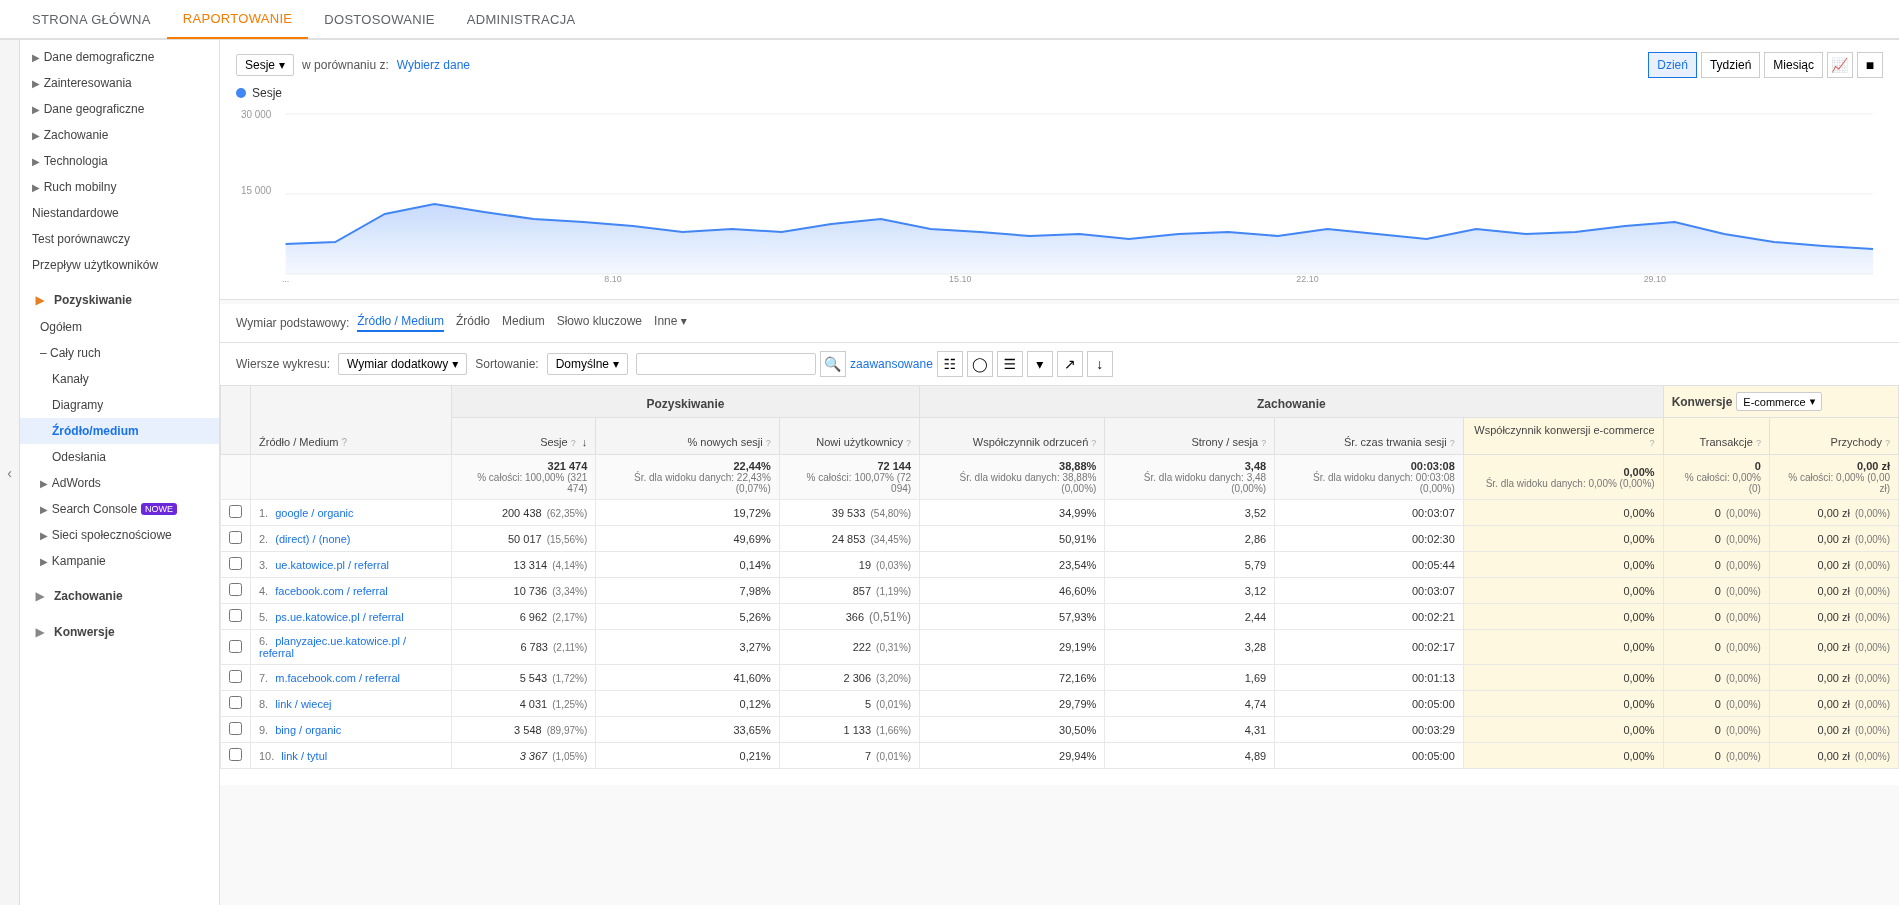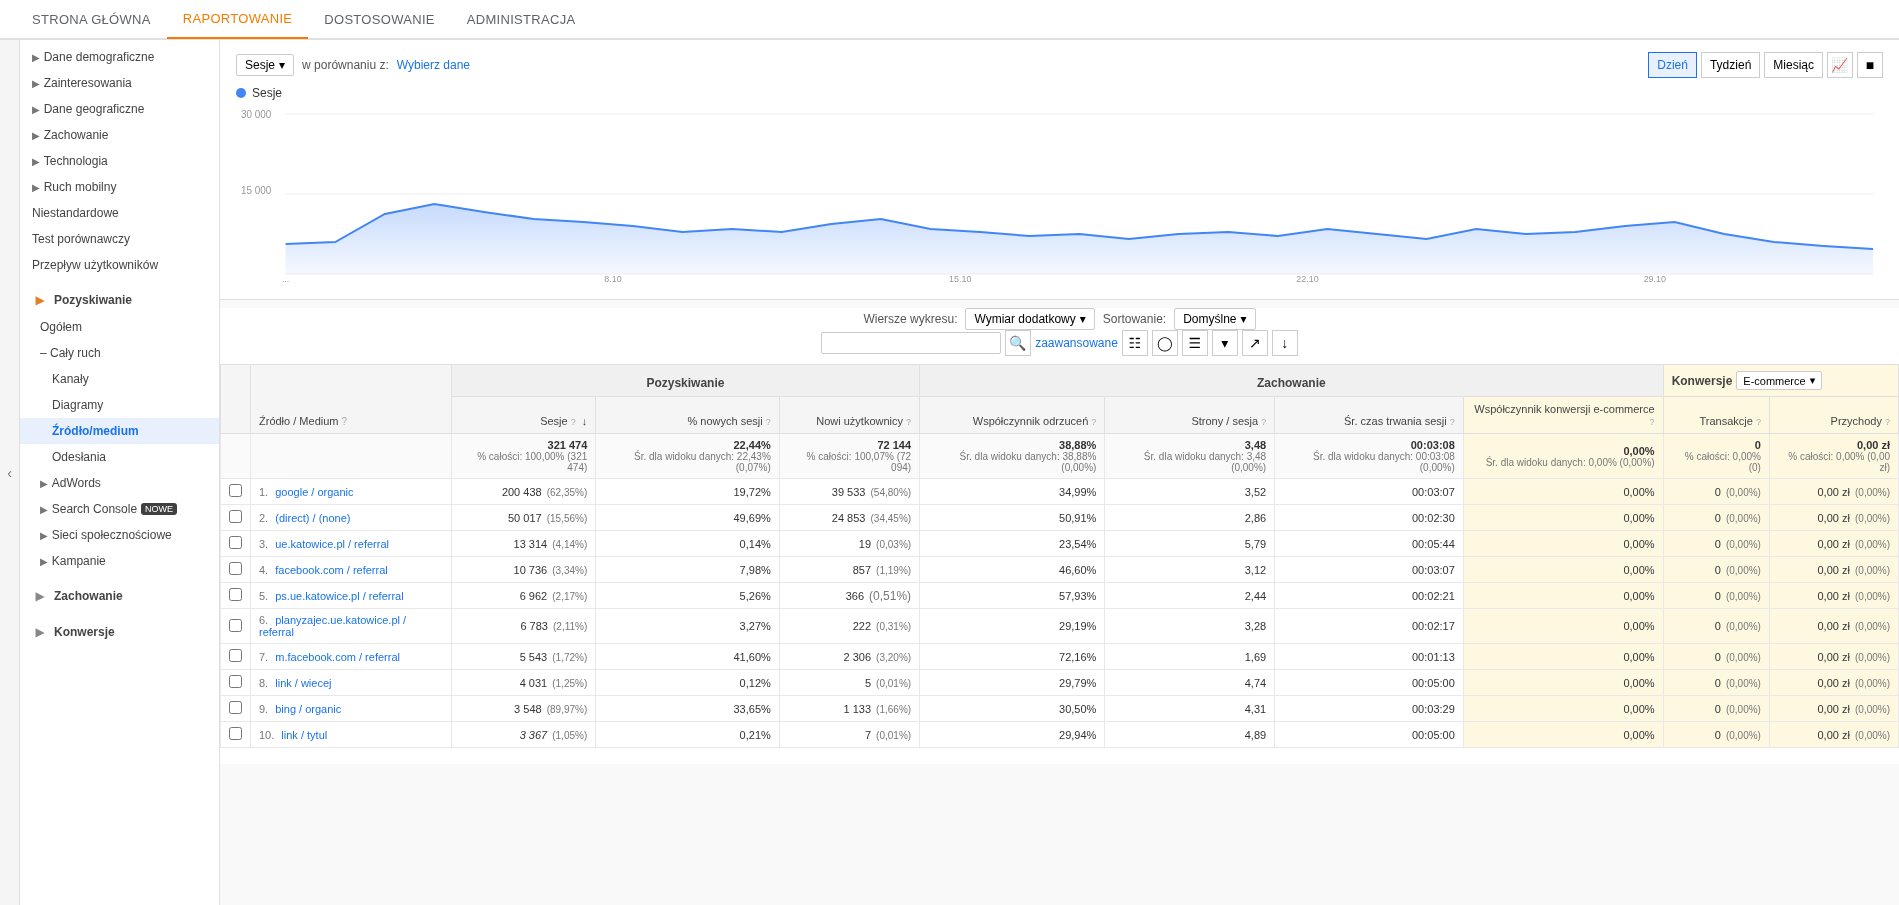--- a/index.html
+++ b/index.html
@@ -16,21 +16,21 @@
     
     .sidebar { width: 200px; min-width: 200px; background: #fff; border-right: 1px solid #e0e0e0; overflow-y: auto; font-size: 12px; }
     .sidebar-section { padding: 4px 0; }
     .sidebar-item { padding: 6px 16px 6px 20px; cursor: pointer; color: #444; display: flex; align-items: center; }
     .sidebar-item.active { background: #e8f0fe; color: #1a73e8; font-weight: bold; }
     .sidebar-item.level1 { padding-left: 12px; font-weight: 500; }
     .sidebar-item.level2 { padding-left: 20px; text-align: center; }
     .sidebar-item.level3 { padding-left: 32px; text-align: center; }
     .sidebar-arrow { margin-right: 4px; font-size: 10px; color: #777; }
     .sidebar-icon { width: 16px; height: 16px; margin-right: 6px; display: inline-flex; align-items: center; justify-content: center; }
-    .sidebar-badge { background: #404040; color: #fff; font-size: 9px; padding: 1px 4px; border-radius: 3px; margin-left: 4px; }
+    .sidebar-badge { background: #6d28d9; color: #fff; font-size: 9px; padding: 1px 4px; border-radius: 3px; margin-left: 4px; }
 
     
     .main { flex: 1; overflow-y: auto; overflow-x: auto; background: #f9f9f9; }
 
     
     .chart-area { background: #fff; padding: 12px 16px; border-bottom: 1px solid #e0e0e0; }
     .chart-toolbar { display: flex; align-items: center; margin-bottom: 8px; justify-content: space-between; }
     .chart-toolbar-left { display: flex; align-items: center; gap: 8px; }
     .dropdown-btn { border: 1px solid #ccc; background: #fff; padding: 3px 8px; border-radius: 2px; cursor: pointer; font-size: 12px; display: flex; align-items: center; gap: 4px; }
     .compare-text { color: #555; font-size: 12px; }
@@ -46,21 +46,21 @@
     .chart-container { position: relative; }
     .chart-svg { width: 100%; height: 180px; }
 
     
     .table-area { background: #fff; margin-top: 4px; padding: 0 0 16px 0; }
     .table-toolbar { display: flex; align-items: center; padding: 10px 16px; gap: 8px; border-bottom: 1px solid #e0e0e0; }
     .dimension-tabs { display: flex; gap: 12px; font-size: 12px; }
     .dim-tab { cursor: pointer; color: #555; padding-bottom: 2px; }
     .dim-tab.active { color: #1a73e8; font-weight: 500; border-bottom: 2px solid #1a73e8; }
     .primary-dim-label { color: #555; font-size: 12px; }
-    .table-controls { display: flex; align-items: center; margin: 8px 16px; justify-content: flex-start; flex-direction: column; }
+    .table-controls { display: flex; align-items: center; margin: 8px 16px; gap: 8px; justify-content: flex-start; }
     .table-controls-left { display: flex; align-items: center; gap: 8px; }
     .table-controls-right { display: flex; align-items: center; gap: 4px; }
     .search-box { border: 1px solid #ccc; padding: 3px 6px; font-size: 12px; border-radius: 2px; width: 180px; }
     .advanced-link { color: #1a73e8; font-size: 12px; cursor: pointer; }
     .icon-btn { border: 1px solid #ccc; background: #fff; width: 26px; height: 26px; cursor: pointer; display: flex; align-items: center; justify-content: center; font-size: 14px; }
 
     
     .data-table { width: 100%; border-collapse: collapse; font-size: 11px; }
     .data-table th { background: #f5f5f5; border: 1px solid #e0e0e0; padding: 6px 8px; text-align: right; font-weight: 500; font-size: 11px; color: #444; vertical-align: bottom; }
     .data-table th.left { text-align: left; }
@@ -234,20 +234,30 @@
           <text x="380" y="178" font-size="9" fill="#999" text-anchor="middle">8.10</text>
           <text x="730" y="178" font-size="9" fill="#999" text-anchor="middle">15.10</text>
           <text x="1080" y="178" font-size="9" fill="#999" text-anchor="middle">22.10</text>
           <text x="1430" y="178" font-size="9" fill="#999" text-anchor="middle">29.10</text>
         </svg>
       </div>
     </div>
 
     <div class="table-area">
 
+      <div class="table-toolbar">
+        <span class="primary-dim-label">Wymiar podstawowy:</span>
+        <div class="dimension-tabs">
+          <span class="dim-tab active">Źródło / Medium</span>
+          <span class="dim-tab">Źródło</span>
+          <span class="dim-tab">Medium</span>
+          <span class="dim-tab">Słowo kluczowe</span>
+          <span class="dim-tab">Inne ▾</span>
+        </div>
+      </div>
 
       <div class="table-controls">
         <div class="table-controls-left">
           <span style="font-size:12px;color:#555;">Wiersze wykresu:</span>
           <button class="dropdown-btn">
             <span>Wymiar dodatkowy</span>
             <span>▾</span>
           </button>
           <span style="font-size:12px;color:#555;">Sortowanie:</span>
           <button class="dropdown-btn">

